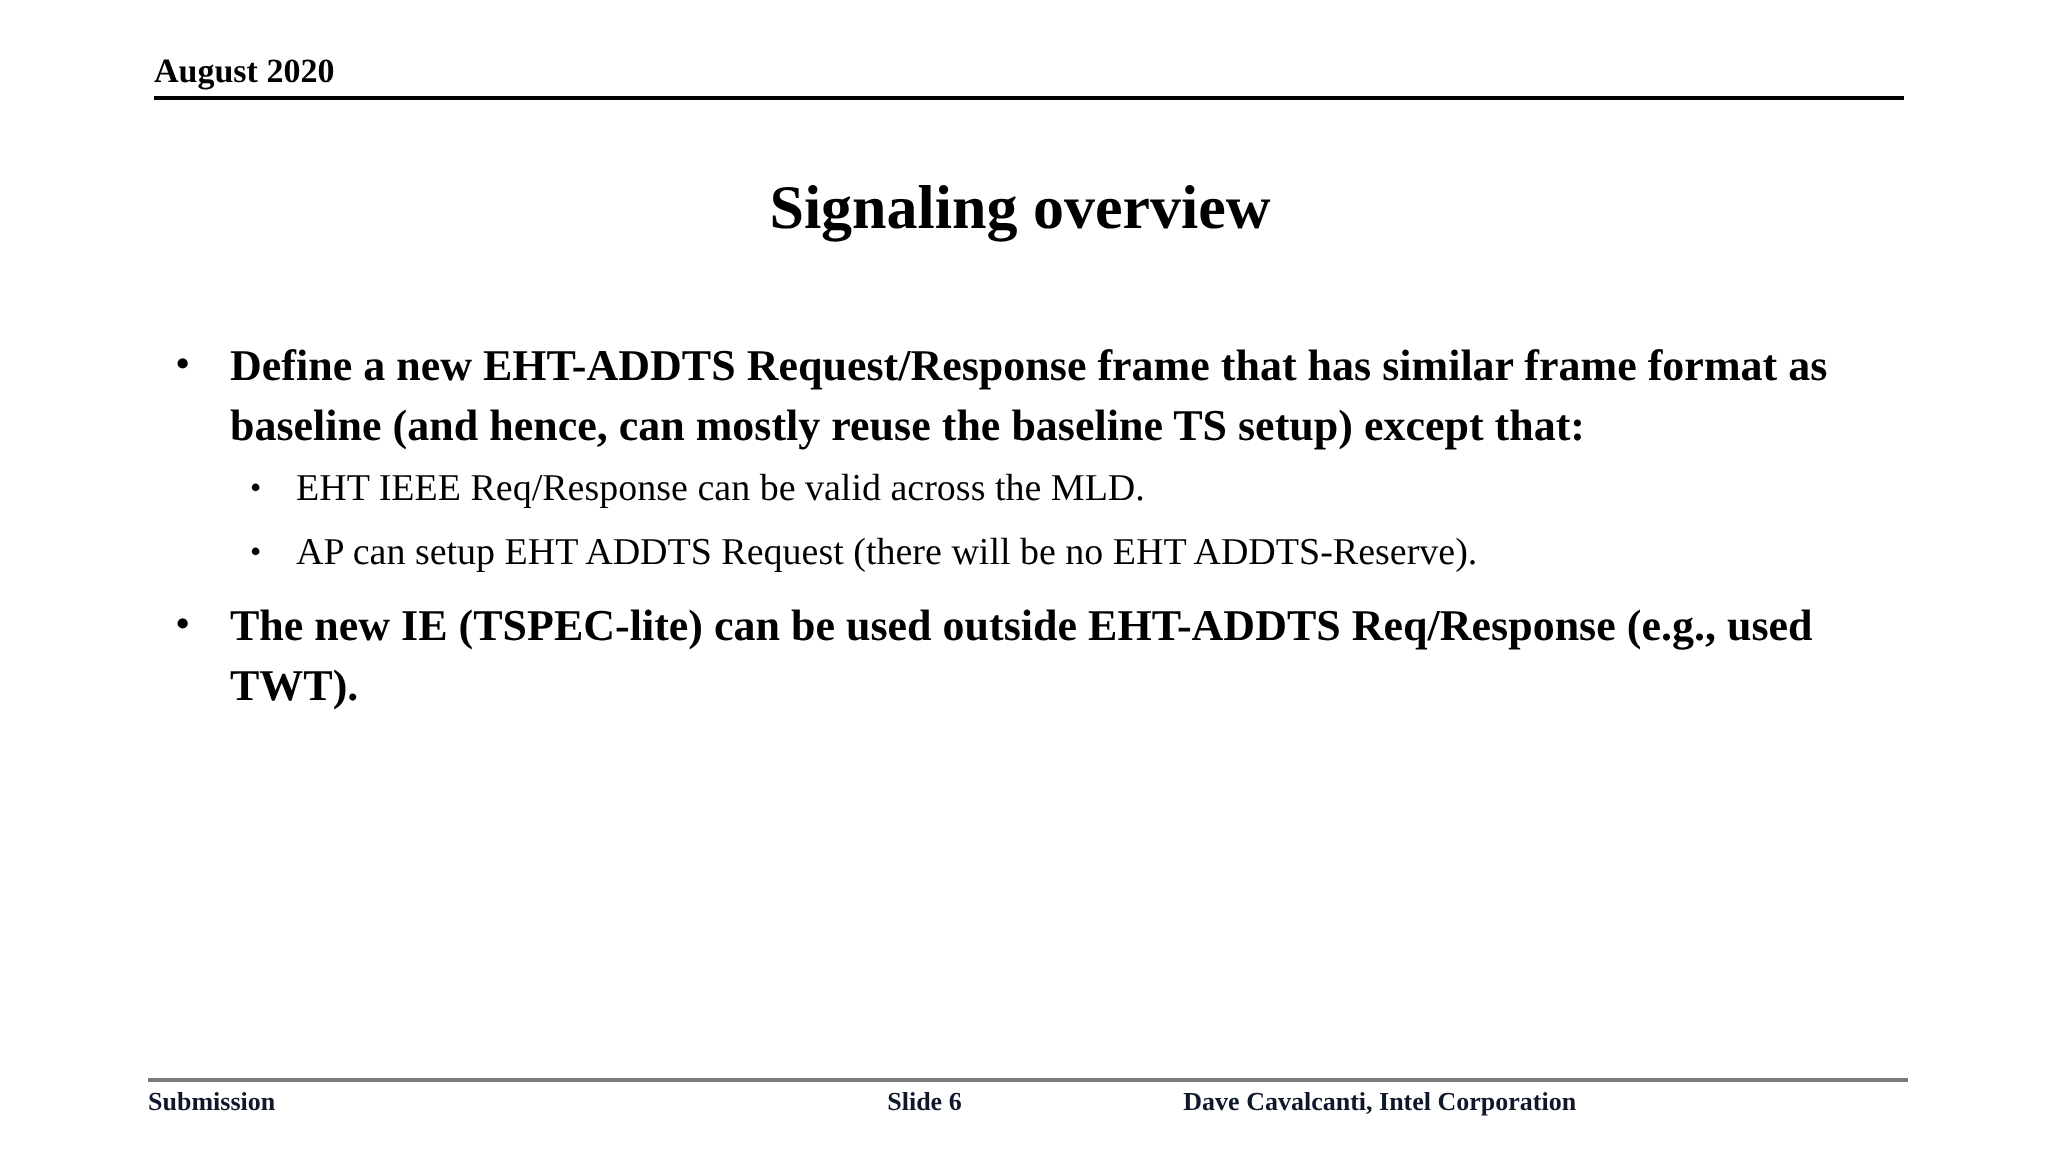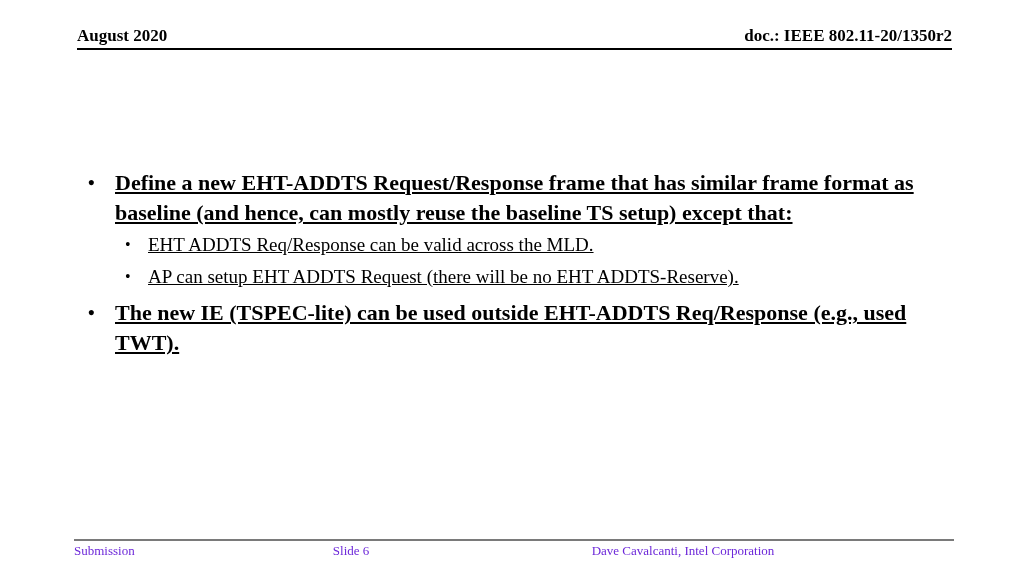--- a/index.html
+++ b/index.html
@@ -58,60 +58,60 @@
     margin-top: 2px;
   }
   .bullet-row.level1 .marker {
     flex: 0 0 27px;
     font-size: 19px;
   }
   .bullet-row.level2 .marker {
     flex: 0 0 23px;
     font-size: 16px;
   }
-  .bullet-row .btext { flex: 1; text-decoration: underline; }
+  .bullet-row .btext { flex: 1; }
   .bullet-row.b3 { margin-top: 6px; }
   .footer {
     position: absolute;
     left: 74px;
     right: 66px;
     top: 539px;
     border-top: 2px solid #7a7a7a;
     padding-top: 2px;
     display: flex;
     align-items: flex-start;
     font-size: 13px;
-    font-weight: normal;
-    color: #6d28d9;
+    font-weight: bold;
+    color: #0f172a;
   }
   .footer .f-left   { flex: 1; text-align: left; }
-  .footer .f-center { flex: 1; text-align: left; }
+  .footer .f-center { flex: 1; text-align: center; }
   .footer .f-right  { flex: 1.4; text-align: left; }
 </style>
 </head>
 <body>
 
 <div class="slide">
 
   <div class="header">
     <span>August 2020</span>
-    <span>doc.: IEEE 802.11-20/1350r2</span>
   </div>
 
+  <div class="title">Signaling overview</div>
 
   <div class="body">
 
     <div class="bullet-row level1">
       <span class="marker">•</span>
       <span class="btext">Define a new EHT-ADDTS Request/Response frame that has similar frame format as baseline (and hence, can mostly reuse the baseline TS setup) except that:</span>
     </div>
 
     <div class="bullet-row level2">
       <span class="marker">•</span>
-      <span class="btext">EHT ADDTS Req/Response can be valid across the MLD.</span>
+      <span class="btext">EHT IEEE Req/Response can be valid across the MLD.</span>
     </div>
 
     <div class="bullet-row level2">
       <span class="marker">•</span>
       <span class="btext">AP can setup EHT ADDTS Request (there will be no EHT ADDTS-Reserve).</span>
     </div>
 
     <div class="bullet-row level1 b3">
       <span class="marker">•</span>
       <span class="btext">The new IE (TSPEC-lite) can be used outside EHT-ADDTS Req/Response (e.g., used TWT).</span>

